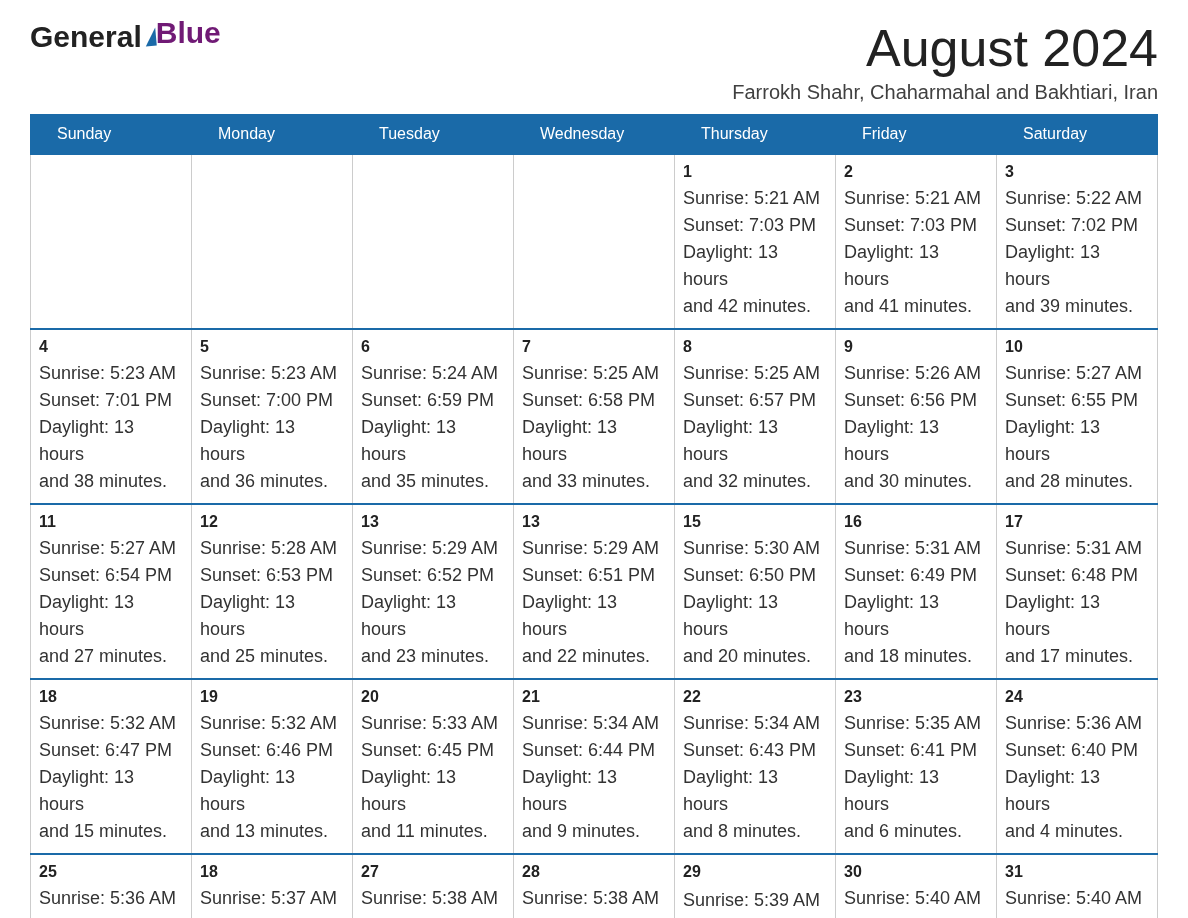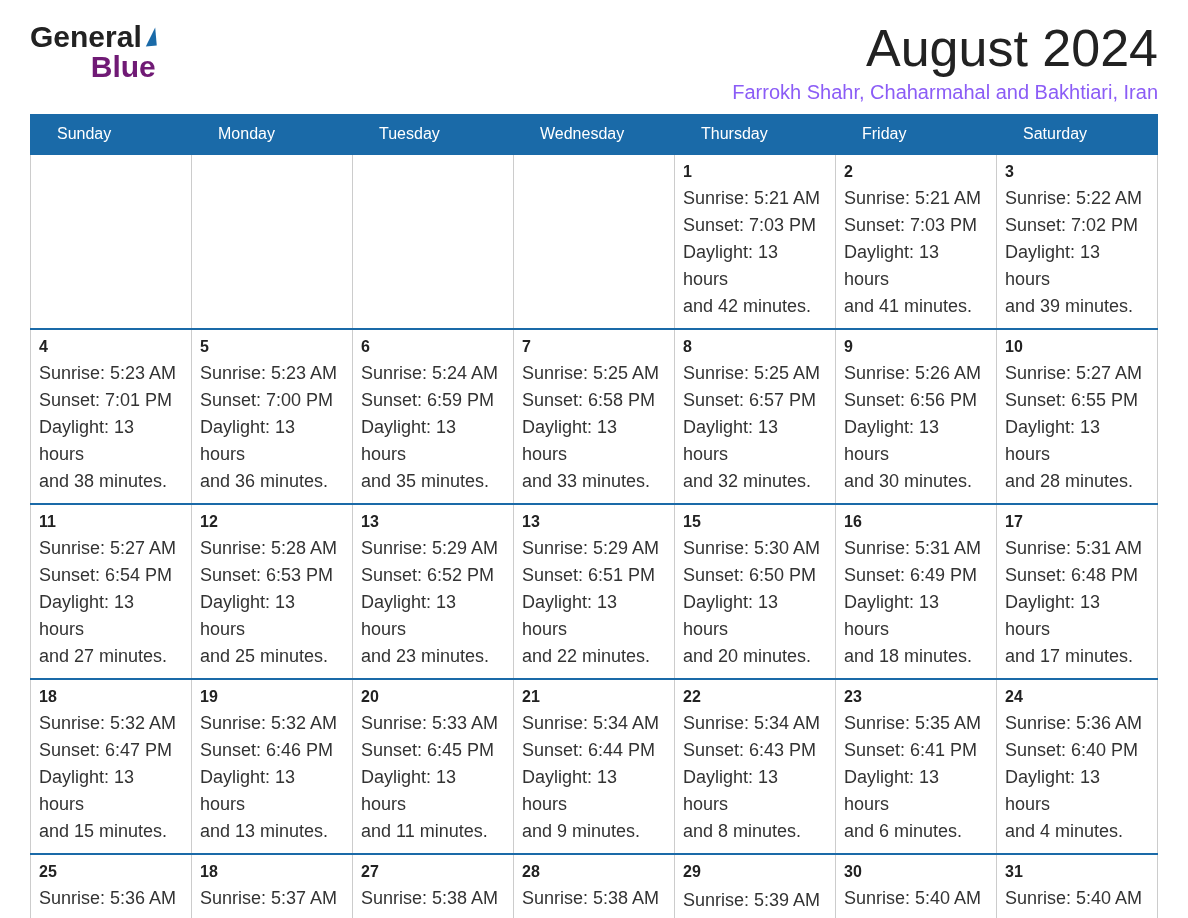--- a/index.html
+++ b/index.html
@@ -11,36 +11,36 @@
       min-height: 918px;
     }
     .header-row {
       display: flex;
       justify-content: space-between;
       align-items: flex-start;
       margin-bottom: 8px;
     }
     .logo {
       display: flex;
-      flex-direction: column;
-      align-items: flex-end;
+      flex-direction: row;
+      align-items: flex-start;
     }
     .title-block {
       text-align: right;
       margin-left: 38px;
     }
     .month-title {
       font-size: 52px;
       font-weight: 300;
       color: #222;
       line-height: 1.1;
     }
     .subtitle {
       font-size: 20px;
-      color: #8b5cf6;
+      color: #404040;
       margin-top: 4px;
     }
     .calendar {
       width: 100%;
       border-collapse: collapse;
       margin-top: 10px;
     }
     .calendar th {
       background-color: #1a6aa8;
       color: #fff;

